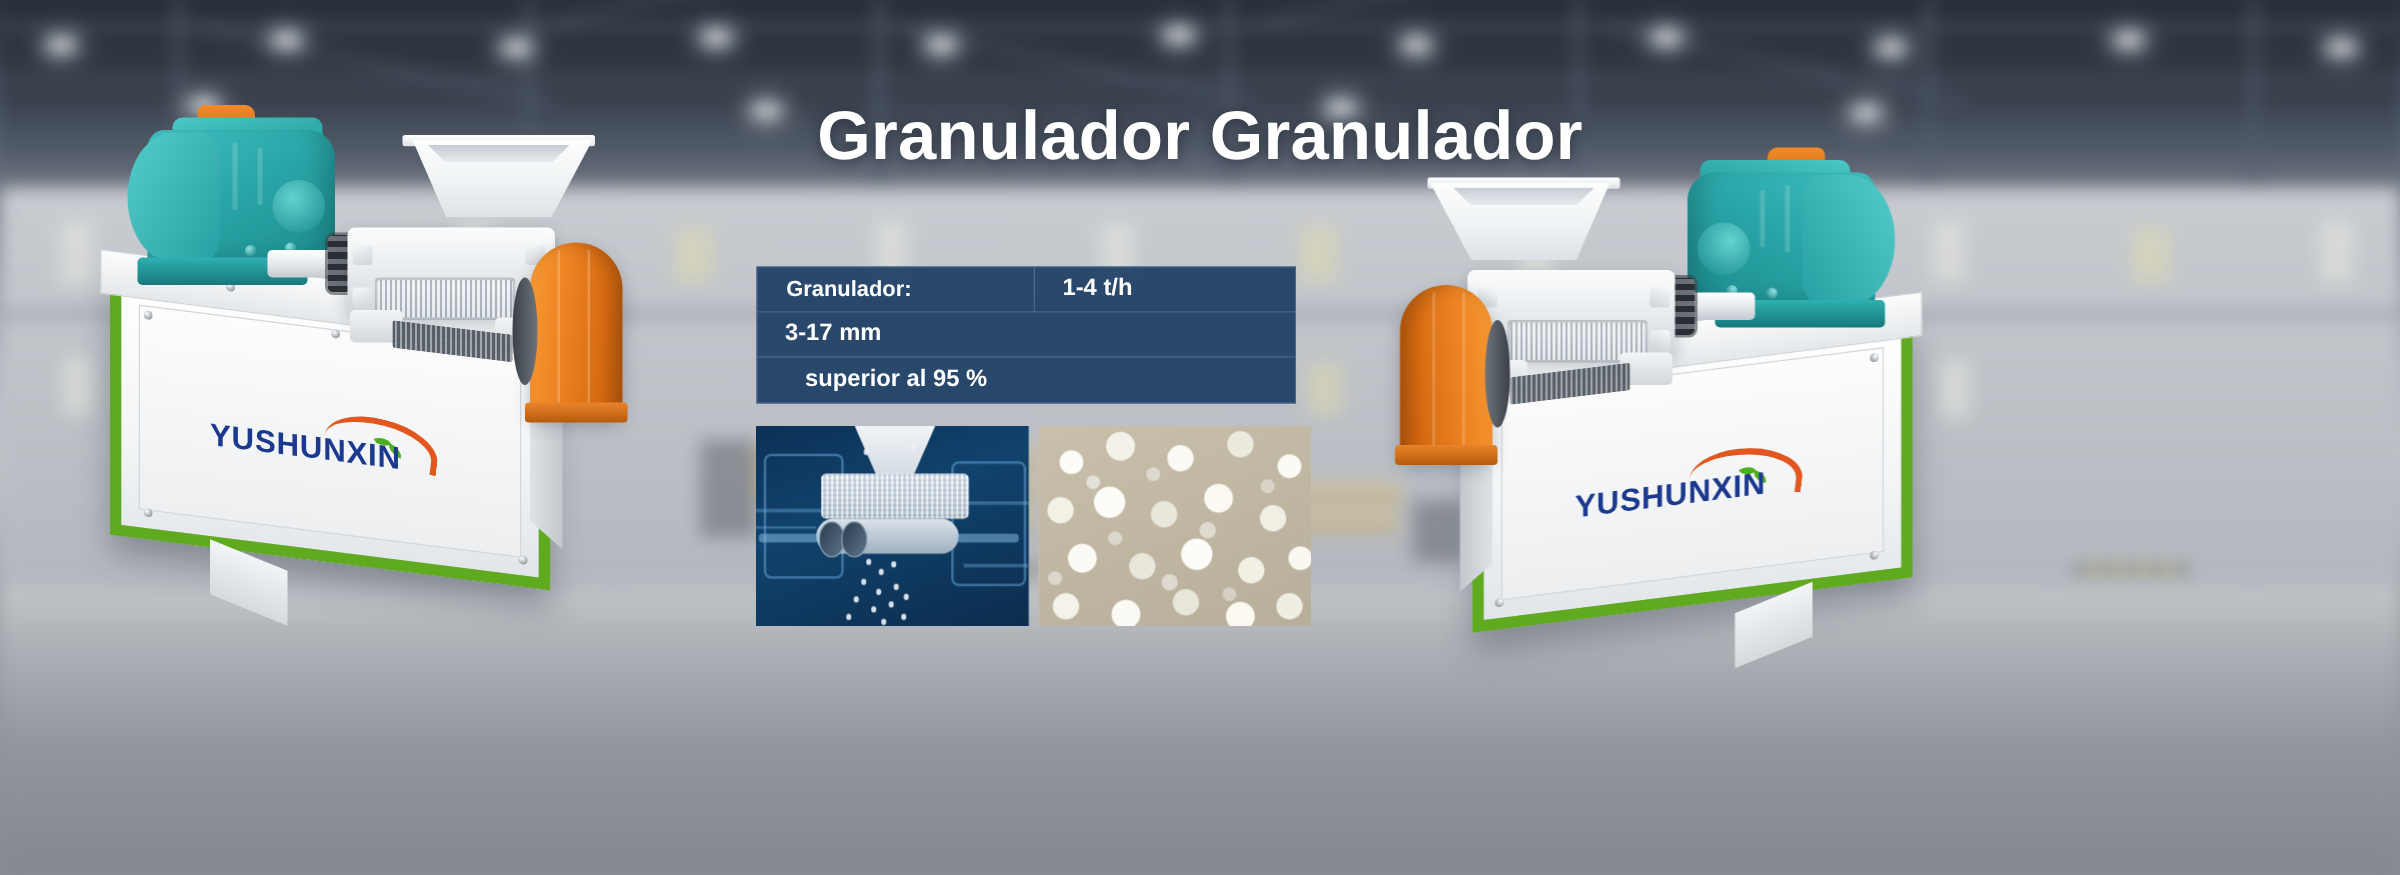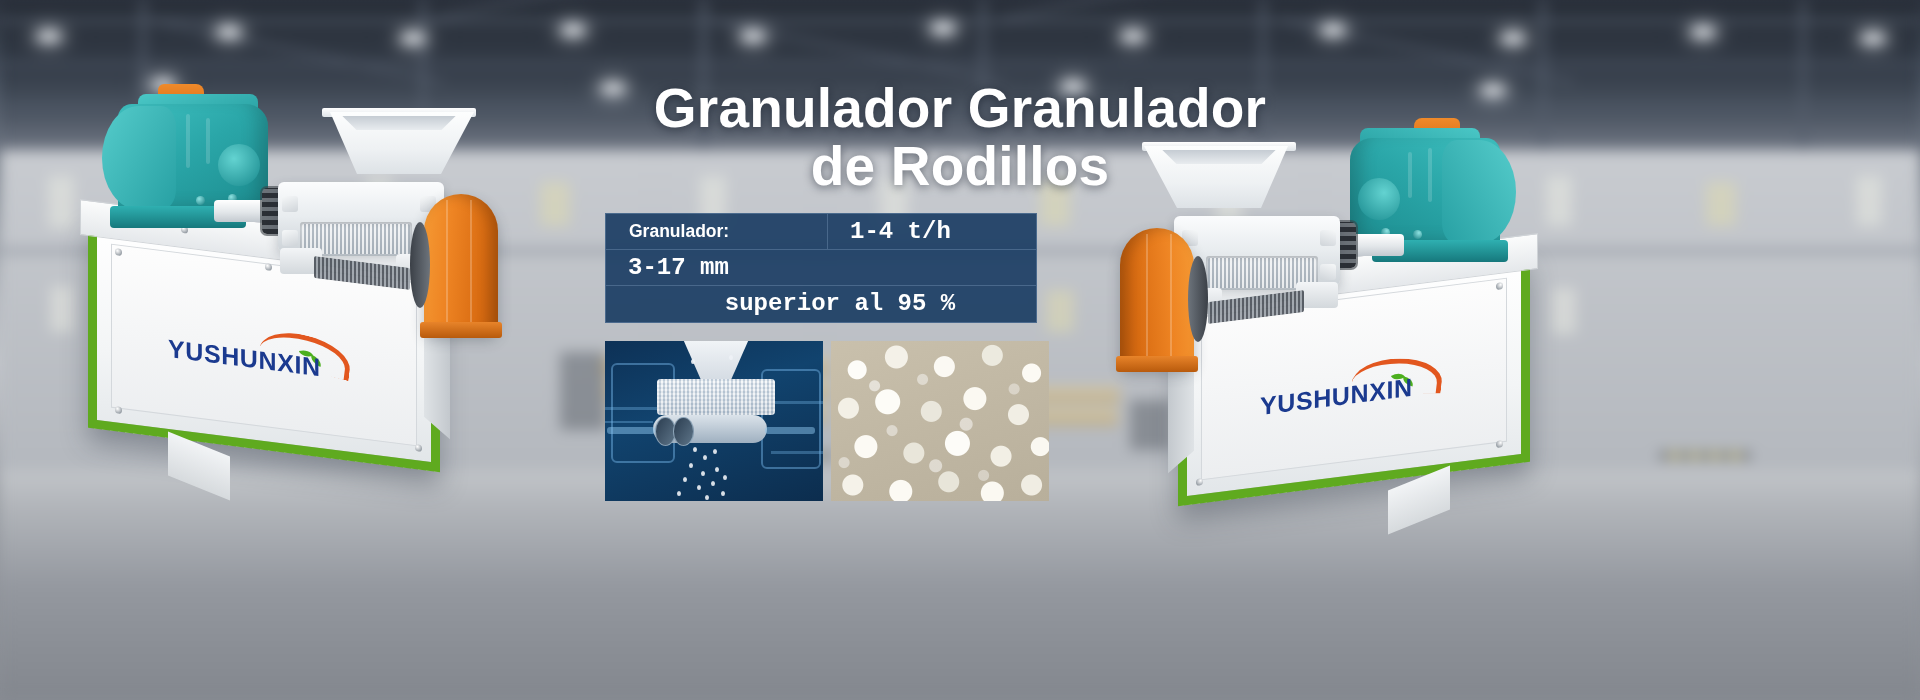--- a/index.html
+++ b/index.html
@@ -61,23 +61,23 @@
   }
   .spec-row:last-child{border-bottom:none;}
   .spec-k{
     width:222px;padding-left:23px;box-sizing:border-box;
     color:#ffffff;font-size:17.5px;font-weight:700;
     border-right:1px solid rgba(150,180,210,.30);height:100%;
     display:flex;align-items:center;white-space:nowrap;
   }
   .spec-v{
     flex:1;padding-left:22px;box-sizing:border-box;
-    color:#ffffff;font-size:24px;font-weight:700;white-space:nowrap;font-family:Liberation Mono, monospace;
-  }
-  .spec-v.ind{padding-left:38px;text-align:center;}
+    color:#ffffff;font-size:19px;font-weight:700;white-space:nowrap;
+  }
+  .spec-v.ind{padding-left:38px;}
 
   
   .photo{position:absolute;top:341px;width:218px;height:160px;overflow:hidden;}
   .photo-schematic{left:605px;
     background:linear-gradient(160deg,#0d3156 0%,#11436e 40%,#0c2d4e 100%);}
   .photo-granules{left:831px;background:#cfc6b4;}
 
   
   .sc-ghost{position:absolute;border:2px solid rgba(120,185,235,.45);border-radius:6px;}
   .sc-hopper{position:absolute;left:78px;top:-2px;width:66px;height:42px;
@@ -429,21 +429,20 @@
         <div class="fw-rib" style="left:22px"></div>
         <div class="fw-rib" style="left:46px"></div>
       </div>
       <div class="fw-disc"></div>
       <div class="fw-base"></div>
     </div>
   </div>
 
   <h1 class="title">
     <span>Granulador Granulador</span>
-    <span class="l2">de Rodillos</span>
   </h1>
 
   <div class="spec">
     <div class="spec-row">
       <div class="spec-k">Granulador:</div>
       <div class="spec-v">1-4 t/h</div>
     </div>
     <div class="spec-row">
       <div class="spec-v">3-17 mm</div>
     </div>

